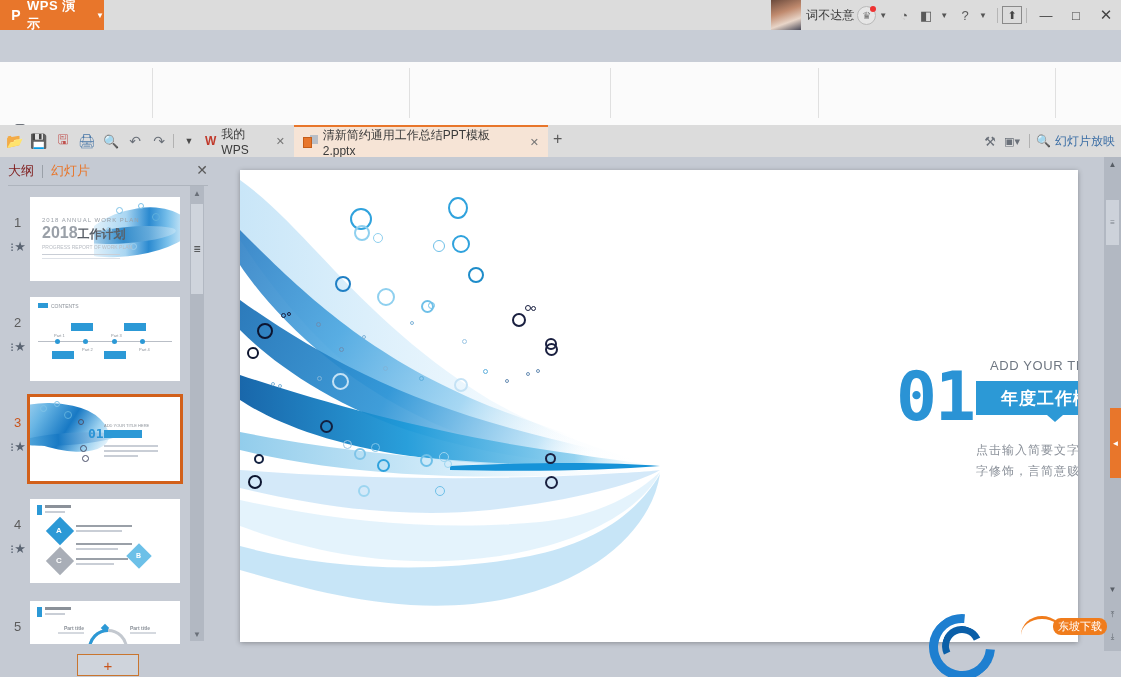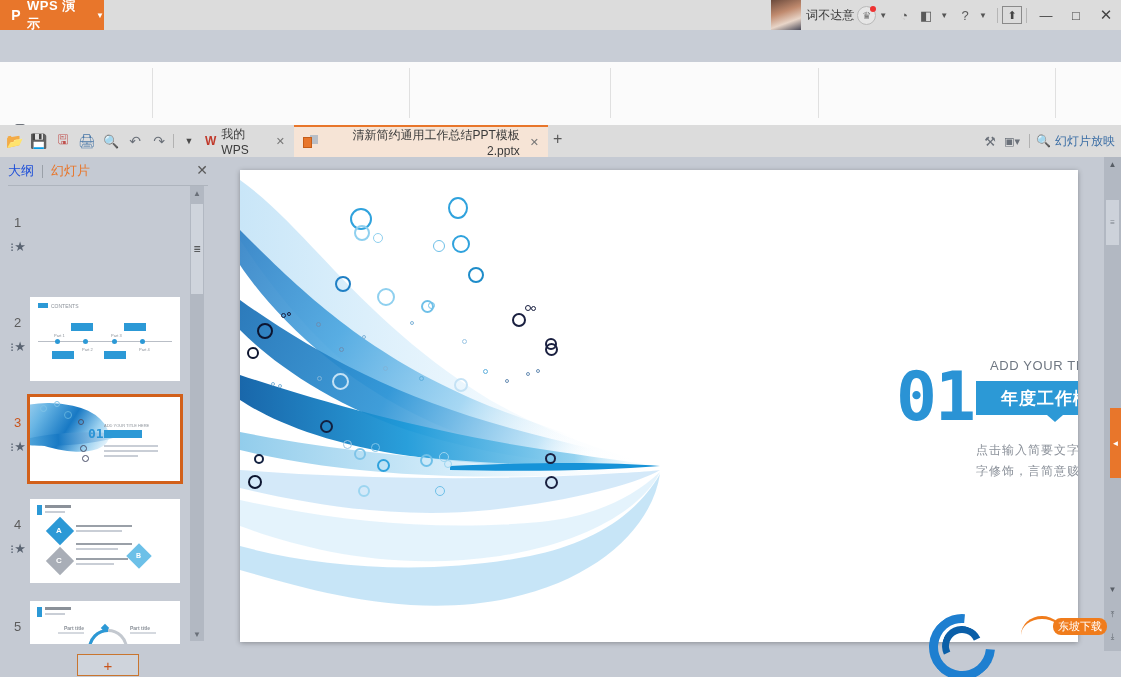--- a/index.html
+++ b/index.html
@@ -169,21 +169,21 @@
   .dtab .x{margin-left:10px;font-size:11px;color:#777;}
   .qright{position:absolute;right:6px;top:0;height:32px;display:flex;align-items:center;}
   .qfind{font-size:12px;color:#3b6ea5;margin-left:4px;}
 
   
   .workarea{position:absolute;left:0;top:157px;width:1121px;height:520px;background:#c5cad3;}
 
   
   .lpanel{position:absolute;left:0;top:157px;width:216px;height:520px;background:#c5cad3;}
   .lphead{position:absolute;left:0;top:0;width:216px;height:28px;display:flex;align-items:center;}
-  .lphead .t{font-size:13px;color:#1d4ed8;padding:0 8px;}
+  .lphead .t{font-size:13px;color:#7f1d1d;padding:0 8px;}
   .lphead .t.active{color:#e8762b;}
   .lphead .bar{width:1px;height:13px;background:#9aa0a8;}
   .lphead .close{position:absolute;right:8px;top:5px;font-size:14px;color:#5a5a5a;}
   .lpline{position:absolute;left:8px;top:28px;width:200px;height:1px;background:#aeb4bd;}
   .thumbs{position:absolute;left:0;top:32px;width:200px;height:455px;overflow:hidden;}
   .trow{position:absolute;left:0;width:200px;}
   .tnum{position:absolute;left:14px;font-size:13px;color:#5c5c5c;}
   .tnum.sel{color:#c9541b;}
   .tstar{position:absolute;left:10px;font-size:13px;color:#5a6472;}
   .tframe{position:absolute;left:30px;width:150px;background:#fff;box-sizing:border-box;}
@@ -605,21 +605,21 @@
     <span class="qico" style="left:124px;color:#6a7079;font-size:14px;">↶</span>
     <span class="qico" style="left:148px;color:#6a7079;font-size:14px;">↷</span>
     <span class="qsep" style="left:173px;"></span>
     <span class="qico" style="left:178px;color:#4a4a4a;font-size:9px;">▼</span>
 
     <div class="dtab" style="left:196px;width:98px;">
       <span style="color:#c0392b;font-weight:bold;font-size:12px;margin-right:5px;">W</span>
       <span>我的WPS</span>
       <span class="x">✕</span>
     </div>
-    <div class="dtab active" style="left:294px;width:254px;text-align:right;">
+    <div class="dtab active" style="left:294px;width:254px;">
       <span class="doc-icon" style="margin-right:5px;">
           <i class="b"></i>
           <i class="a"></i>
         </span>
       <span>清新简约通用工作总结PPT模板2.pptx</span>
       <span class="x">✕</span>
     </div>
     <span style="position:absolute;left:553px;top:5px;font-size:16px;color:#5a5a5a;">+</span>
 
     <div class="qright">
@@ -640,20 +640,40 @@
       <span class="t active">幻灯片</span>
       <span class="close">✕</span>
     </div>
     <div class="lpline"></div>
 
     <div class="thumbs">
 
       <div class="trow" style="top:8px;height:90px;">
         <span class="tnum" style="top:18px;">1</span>
         <span class="tstar" style="top:42px;">⁝★</span>
+        <div class="tframe" style="top:0;height:84px;">
+          <div style="position:absolute;right:0;top:0;width:86px;height:84px;overflow:hidden;">
+            <div style="position:absolute;right:-10px;top:12px;width:110px;height:46px;
+              background:linear-gradient(100deg,rgba(255,255,255,0) 0%,#a9d6f2 42%,#2b8ad0 62%,#79c0eb 78%,rgba(255,255,255,0) 100%);
+              border-radius:55% 45% 50% 50%/70% 60% 40% 30%;transform:rotate(-9deg);"></div>
+            <div style="position:absolute;right:4px;top:30px;width:96px;height:16px;
+              background:linear-gradient(90deg,rgba(255,255,255,0) 0%,#1f7fc4 45%,#bfe2f6 100%);
+              border-radius:50%;transform:rotate(-5deg);opacity:.85;"></div>
+            <div style="position:absolute;left:22px;top:10px;width:5px;height:5px;border:1px solid #7fc3e8;border-radius:50%;"></div>
+            <div style="position:absolute;left:44px;top:6px;width:4px;height:4px;border:1px solid #7fc3e8;border-radius:50%;"></div>
+            <div style="position:absolute;left:58px;top:16px;width:6px;height:6px;border:1px solid #5fb0dd;border-radius:50%;"></div>
+            <div style="position:absolute;left:12px;top:30px;width:4px;height:4px;border:1px solid #9ed0ee;border-radius:50%;"></div>
+            <div style="position:absolute;left:36px;top:46px;width:5px;height:5px;border:1px solid #9ed0ee;border-radius:50%;"></div>
+          </div>
+          <div style="position:absolute;left:12px;top:20px;font-size:6px;color:#9aa0a8;letter-spacing:1px;">2018 ANNUAL WORK PLAN</div>
+          <div style="position:absolute;left:12px;top:27px;font-size:16px;color:#9aa0a8;font-weight:bold;">2018<span style="color:#5a6068;font-size:12px;">工作计划</span></div>
+          <div style="position:absolute;left:12px;top:47px;font-size:5px;color:#b8bcc3;">PROGRESS REPORT OF WORK PLAN</div>
+          <div style="position:absolute;left:12px;top:57px;width:78px;height:1px;background:#c9ced6;"></div>
+          <div style="position:absolute;left:12px;top:61px;width:78px;height:1px;background:#dde1e7;"></div>
+        </div>
       </div>
 
       <div class="trow" style="top:108px;height:90px;">
         <span class="tnum" style="top:18px;">2</span>
         <span class="tstar" style="top:42px;">⁝★</span>
         <div class="tframe" style="top:0;height:84px;">
           <div style="position:absolute;left:8px;top:6px;width:10px;height:5px;background:#2c99d6;"></div>
           <div style="position:absolute;left:21px;top:6px;font-size:5px;color:#8b9199;">CONTENTS</div>
           <div style="position:absolute;left:8px;top:44px;width:134px;height:1px;background:#b9bec6;"></div>
           <div style="position:absolute;left:25px;top:42px;width:5px;height:5px;background:#2c99d6;border-radius:50%;"></div>

